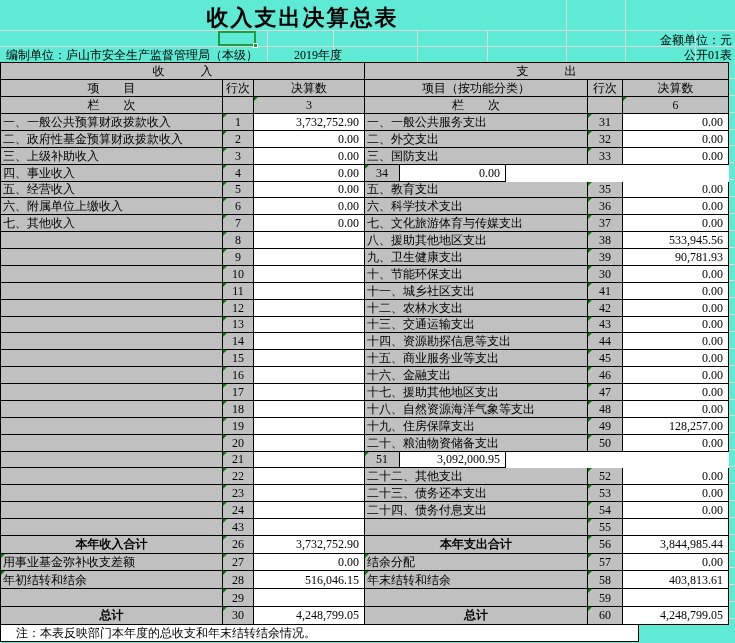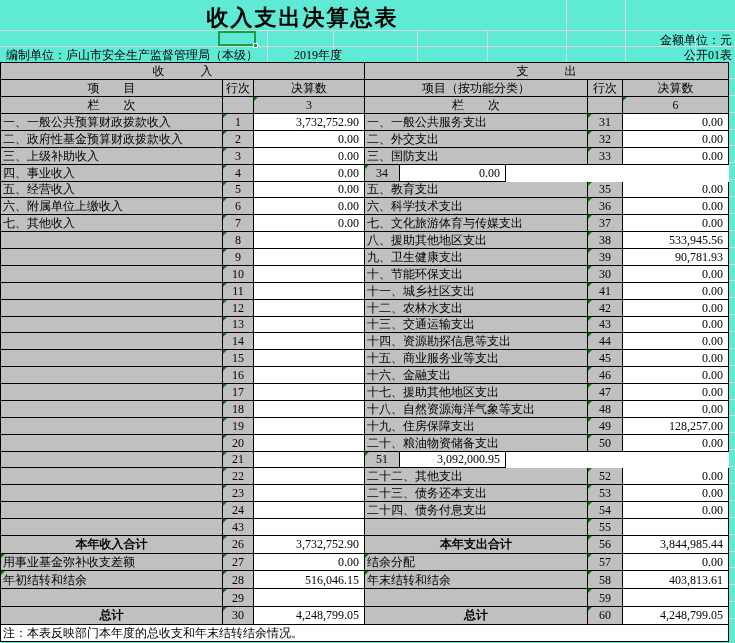--- a/index.html
+++ b/index.html
@@ -33,23 +33,23 @@
   .lbl.total{justify-content:center;font-weight:bold;padding-left:0}
   .lbl.indent{}
   .sec-income .lbl{width:222px}
   .sec-income .no{width:31px}
   .sec-income .val{width:111px}
   .sec-expense .lbl{width:223px}
   .sec-expense .no{width:35px}
   .sec-expense .val{width:106px}
   .g::before{content:"";position:absolute;top:0;left:0;width:0;height:0;
              border-top:4px solid #008000;border-right:4px solid transparent}
-  .noterow{position:absolute;top:625px;left:0;width:729px;height:17px;background:#fff;
+  .noterow{position:absolute;top:625px;left:0;width:639px;height:17px;background:#fff;
            border:1px solid #000;border-top:none;display:flex;align-items:center;
-           padding-left:2px;font-size:12px;white-space:nowrap}
+           padding-left:15px;font-size:12px;white-space:nowrap}
   .rightstrip{position:absolute;left:729px;top:62px;width:6px;height:563px;
               background:repeating-linear-gradient(to bottom,transparent 0,transparent 15.88px,#d9d9d9 15.88px,#d9d9d9 16.88px)}
 </style>
 </head>
 <body>
 
 <div class="screen">
 
   <div class="gridline" style="left:0;top:30px;width:735px;height:1px"></div>
   <div class="gridline" style="left:0;top:46px;width:735px;height:1px"></div>

